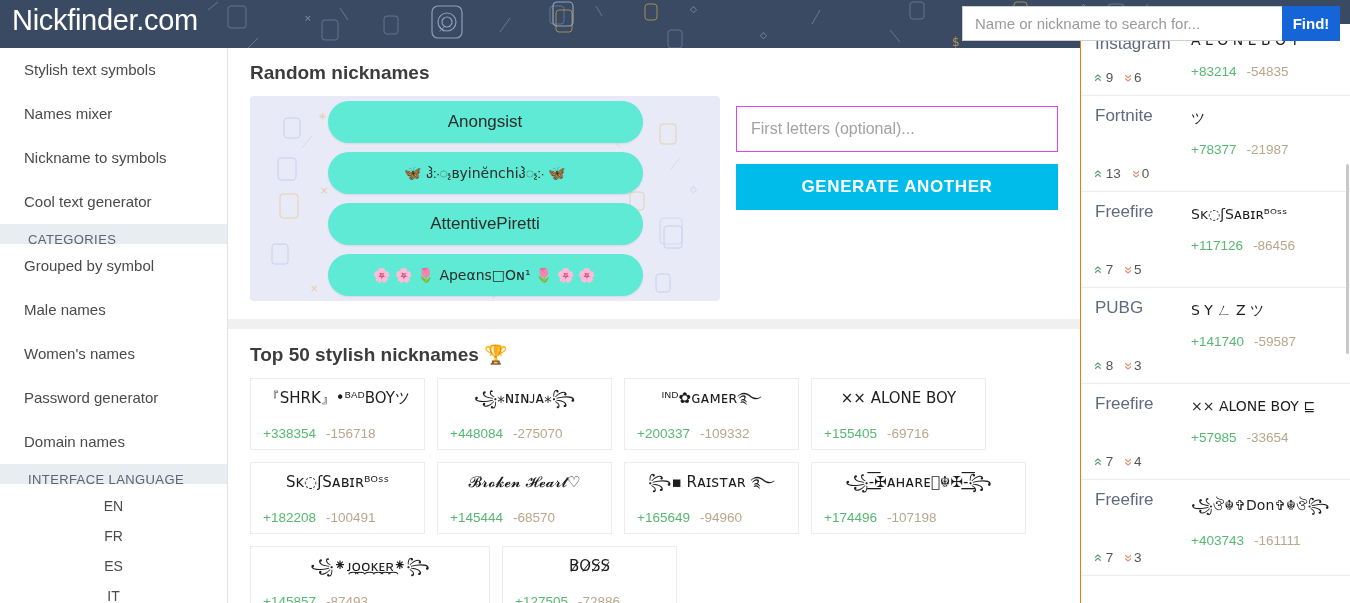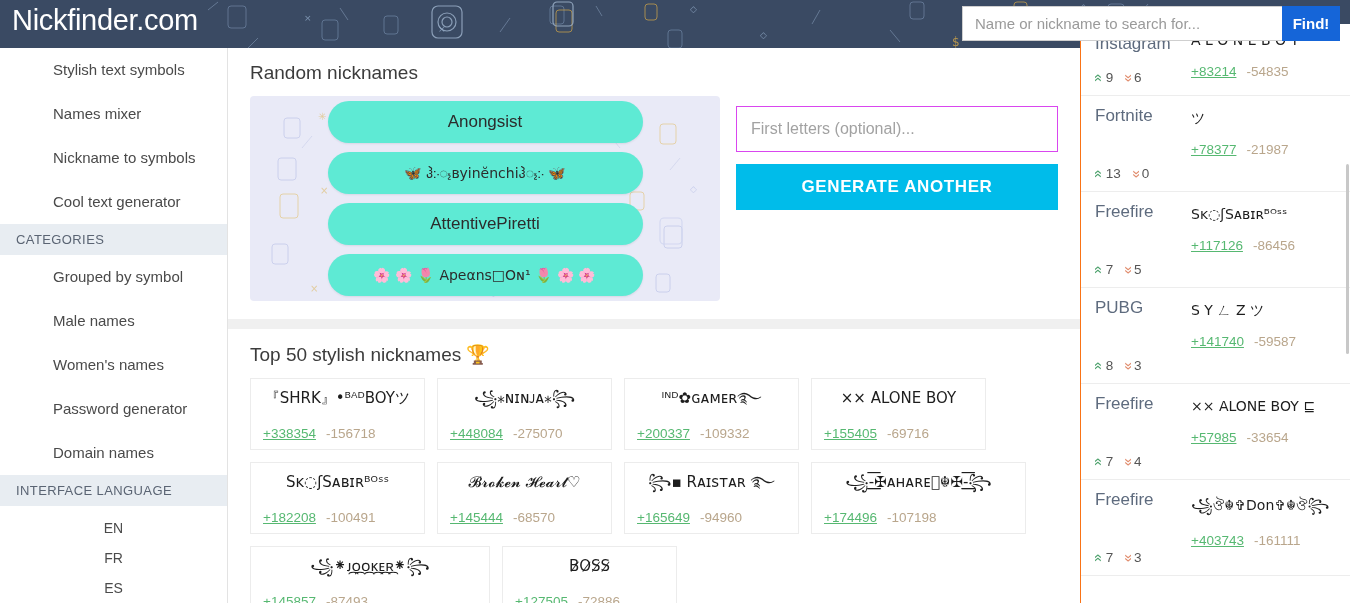--- a/index.html
+++ b/index.html
@@ -40,24 +40,24 @@
     font-family:"Liberation Sans", sans-serif;
   }
 
   
   .sidebar {
     position:absolute; left:0; top:48px; width:228px; height:555px;
     background:#fff; border-right:1px solid #e3e3e3;
   }
   .nav-item {
     height:44px; line-height:44px; padding-left:24px;
-    font-size:15px; color:#4a4a4a; cursor:pointer; white-space:nowrap;margin-left:29px;
+    font-size:15px; color:#4a4a4a; cursor:pointer; white-space:nowrap;
   }
   .nav-section {
-    height:31px; line-height:32px; padding-left:16px;
+    height:20px; line-height:32px; padding-left:28px;
     font-size:13px; color:#5a6473; background:#e8edf2;
     letter-spacing:0.4px;
   }
   .lang-grid {
     display:grid; grid-template-columns: repeat(1, 1fr);
     row-gap:14px; padding:14px 10px 0 10px;
   }
   .lang-item {
     text-align:center; font-size:14px; color:#4a4a4a; cursor:pointer;
   }
@@ -65,21 +65,21 @@
   
   .main {
     position:absolute; left:228px; top:48px; width:852px; height:555px;
     background:#f0f0f0; padding:0;
   }
   .card-block {
     background:#fff; margin:0 0 10px 0; padding:14px 22px 18px 22px;
     width:852px;
   }
   .block-title {
-    font-size:19px; color:#3c3c3c; font-weight:400; margin-bottom:12px;
+    font-size:19px; color:#3c3c3c; font-weight:700; margin-bottom:12px;
   }
 
   .random-row { display:flex; gap:16px; }
   .pill-area {
     position:relative; width:470px; height:205px;
     background:#e9eaf7; border-radius:4px; overflow:hidden;
     display:flex; flex-direction:column; align-items:center;
     justify-content:center; gap:9px;
   }
   .pill-bg { position:absolute; inset:0; }
@@ -116,21 +116,21 @@
     padding:10px 12px 8px 12px; cursor:pointer;
     display:flex; flex-direction:column; justify-content:space-between;
     min-height:72px;
   }
   .nick-text {
     font-family:"DejaVu Sans", sans-serif;
     font-size:15px; color:#1d1d1d; white-space:nowrap;
     text-align:center; line-height:1.2; margin-bottom:8px;
   }
   .counts { font-size:13.5px; white-space:nowrap; }
-  .up { color:#56b871;text-decoration:underline; }
+  .up { color:#56b871; }
   .down { color:#b9a68c; margin-left:10px; }
 
   
   .rightpanel {
     position:absolute; left:1080px; top:24px; width:270px; height:579px;
     background:#fff; border-left:1px solid #f97316; overflow:hidden;
   }
   .rp-row {
     position:relative; padding:10px 14px 10px 14px;
     border-bottom:1px solid #ededed; min-height:96px;

